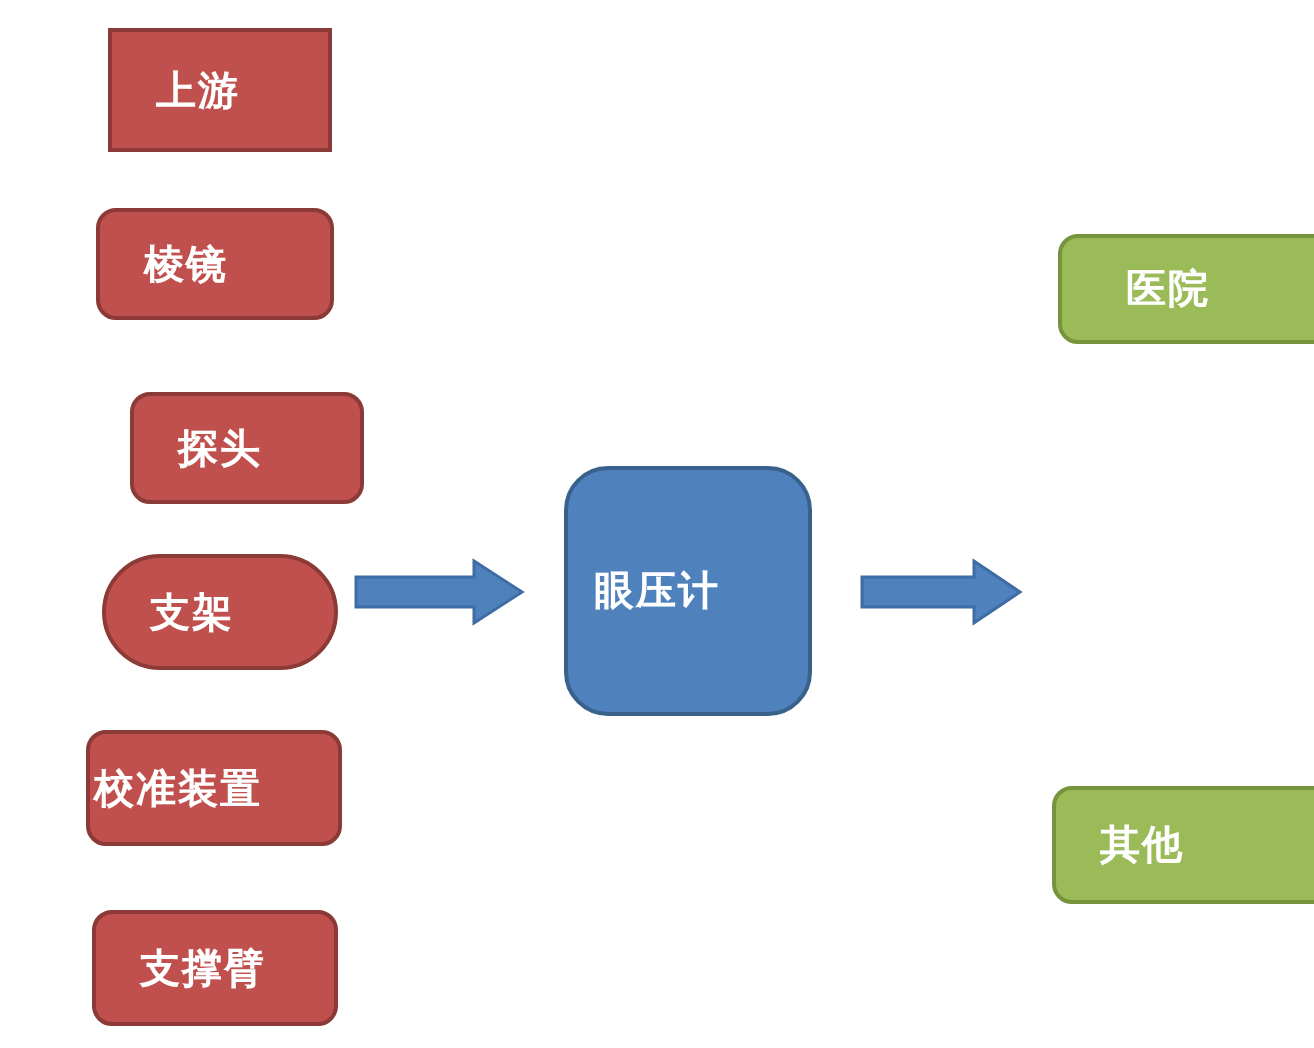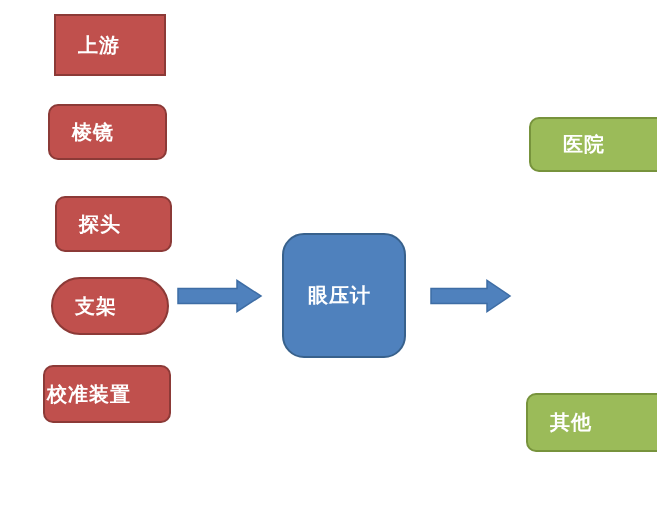--- a/index.html
+++ b/index.html
@@ -52,40 +52,43 @@
 <div class="canvas">
 
   <div class="box red sharp pad" style="left:15px; top:14px; width:112px; height:62px;">
     <span class="lbl">上游</span>
   </div>
 
   <div class="box red rounded pad" style="left:9px; top:104px; width:119px; height:56px;">
     <span class="lbl">棱镜</span>
   </div>
 
-  <div class="box red rounded pad" style="left:16px; top:196px; width:117px; height:56px;">
+  <div class="box red rounded pad" style="left:26px; top:196px; width:117px; height:56px;">
     <span class="lbl">探头</span>
   </div>
 
   <div class="box red rounded pad" style="left:12px; top:277px; width:118px; height:58px;border-radius:29px;">
     <span class="lbl">支架</span>
   </div>
 
   <div class="box red rounded" style="left:4px; top:365px; width:128px; height:58px; padding-left:2px;">
     <span class="lbl">校准装置</span>
   </div>
 
+  <div class="box red rounded pad" style="left:7px; top:455px; width:123px; height:58px;">
+    <span class="lbl">支撑臂</span>
+  </div>
 
   <div class="arrow" style="left:138px; top:279px; width:86px; height:34px;">
     <svg width="86" height="34" viewBox="0 0 86 34" aria-hidden="true">
       <polygon points="1,9.5 60,9.5 60,1.5 84,17 60,32.5 60,24.5 1,24.5"></polygon>
     </svg>
   </div>
 
-  <div class="box blue biground" style="left:243px; top:233px; width:124px; height:125px; padding-left:24px;">
+  <div class="box blue biground" style="left:243px; top:233px; width:124px; height:125px; padding-left:13px;">
     <span class="lbl">眼压计</span>
   </div>
 
   <div class="arrow" style="left:391px; top:279px; width:82px; height:34px;">
     <svg width="82" height="34" viewBox="0 0 82 34" aria-hidden="true">
       <polygon points="1,9.5 57,9.5 57,1.5 80,17 57,32.5 57,24.5 1,24.5"></polygon>
     </svg>
   </div>
 
 

